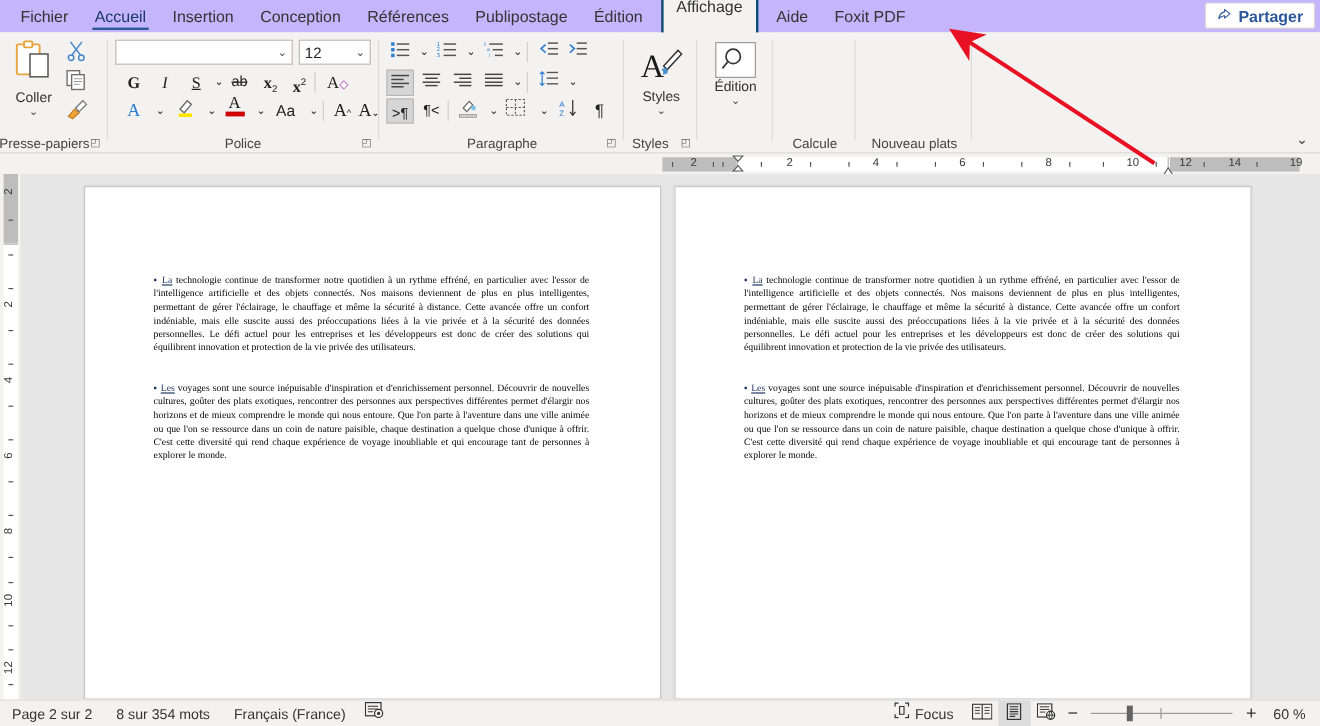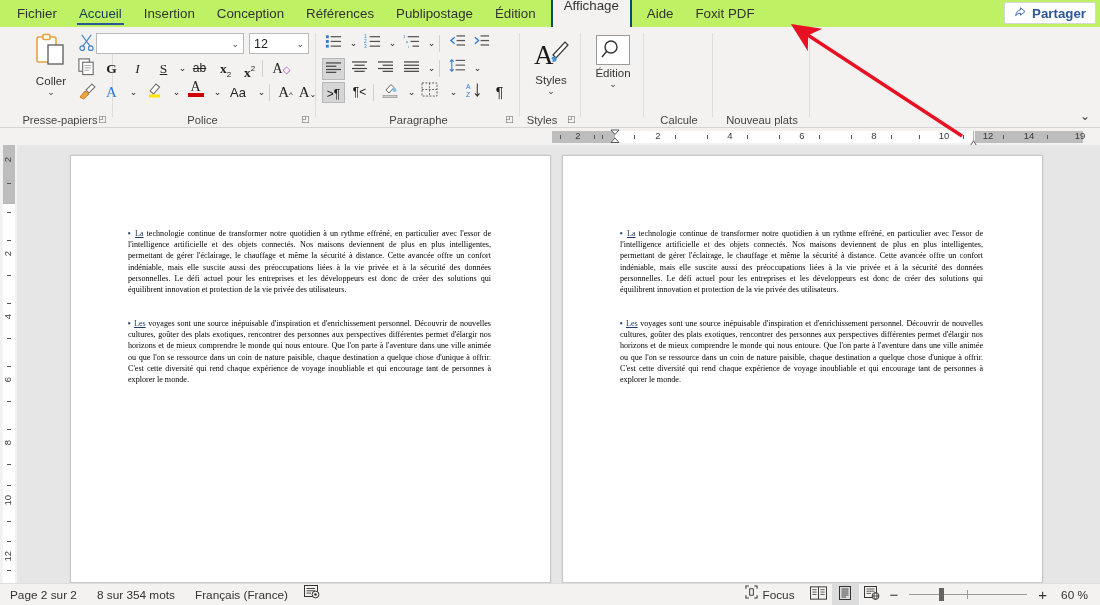--- a/index.html
+++ b/index.html
@@ -9,21 +9,21 @@
     overflow: hidden;
     font-family: "Liberation Sans", sans-serif;
     background: #ffffff;
     -webkit-font-smoothing: antialiased;
   }
   #app { position: relative; width: 1100px; height: 605px; background:#f3f2f1; }
 
   
   .tabbar {
     position: absolute; top:0; left:0; width:1100px; height:27px;
-    background:#bef264; display:flex; align-items:center;
+    background:#c4b5fd; display:flex; align-items:center;
   }
   .tab {
     position:relative; height:27px; line-height:27px;
     padding:0 11px; font-size:13.3px; color:#333333; cursor:default;
     white-space:nowrap;
   }
   .tab.active { color:#17375e; font-weight:400; }
   .tab.active::after{
     content:""; position:absolute; left:9px; right:9px; bottom:2px;
     height:2px; background:#2b579a;
@@ -157,21 +157,21 @@
         <svg width="13" height="13" viewBox="0 0 16 16">
             <path d="M2 13 Q3 7 8 6 L8 3.5 L13.5 8 L8 12.5 L8 10 Q4.5 10 2 13 Z" fill="none" stroke="#2b579a" stroke-width="1.1" stroke-linejoin="round"></path>
           </svg>
       </span>
       <span>Partager</span>
     </div>
   </div>
 
   <div class="ribbon">
 
-    <div class="rgroup" style="left:0; width:90px;margin-left:23px;">
+    <div class="rgroup" style="left:0; width:90px;">
 
       <div class="bigbtn" style="left:4px; top:6px; width:48px;">
         <span class="ico">
           <svg width="36" height="38" viewBox="0 0 36 38">
             <rect x="4" y="4" width="19" height="25" rx="1.5" fill="#fff" stroke="#e8a33d" stroke-width="1.6"></rect>
             <rect x="10" y="1.5" width="7" height="5" rx="1" fill="#fff" stroke="#e8a33d" stroke-width="1.6"></rect>
             <rect x="15" y="12" width="15" height="19" fill="#fff" stroke="#5a5a5a" stroke-width="1.3"></rect>
           </svg>
         </span>
         <span class="paste-label">Coller</span>

